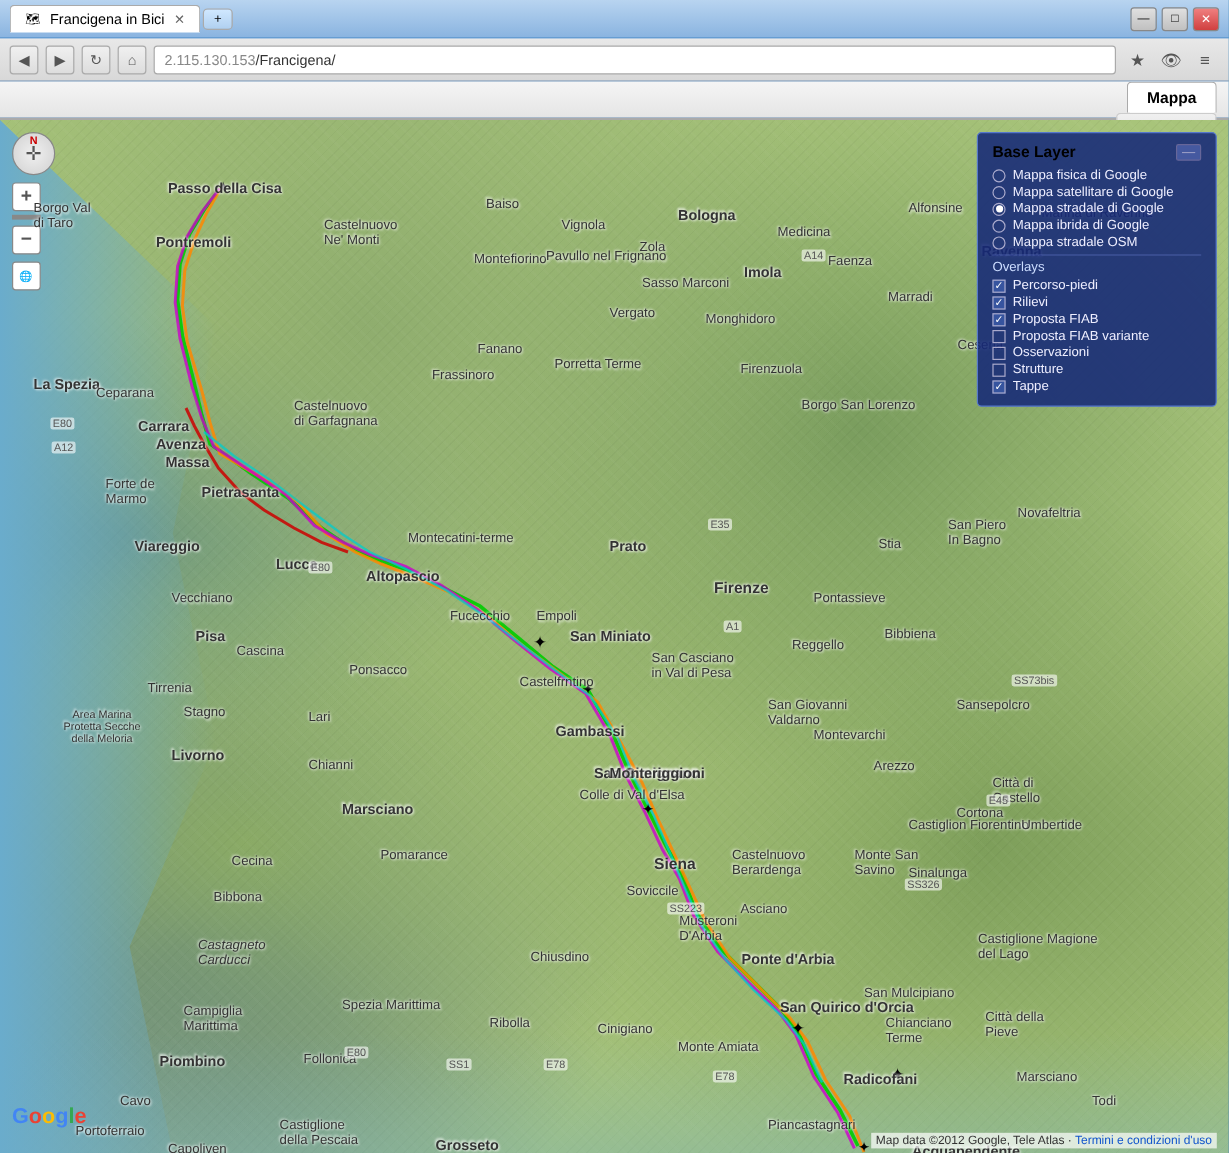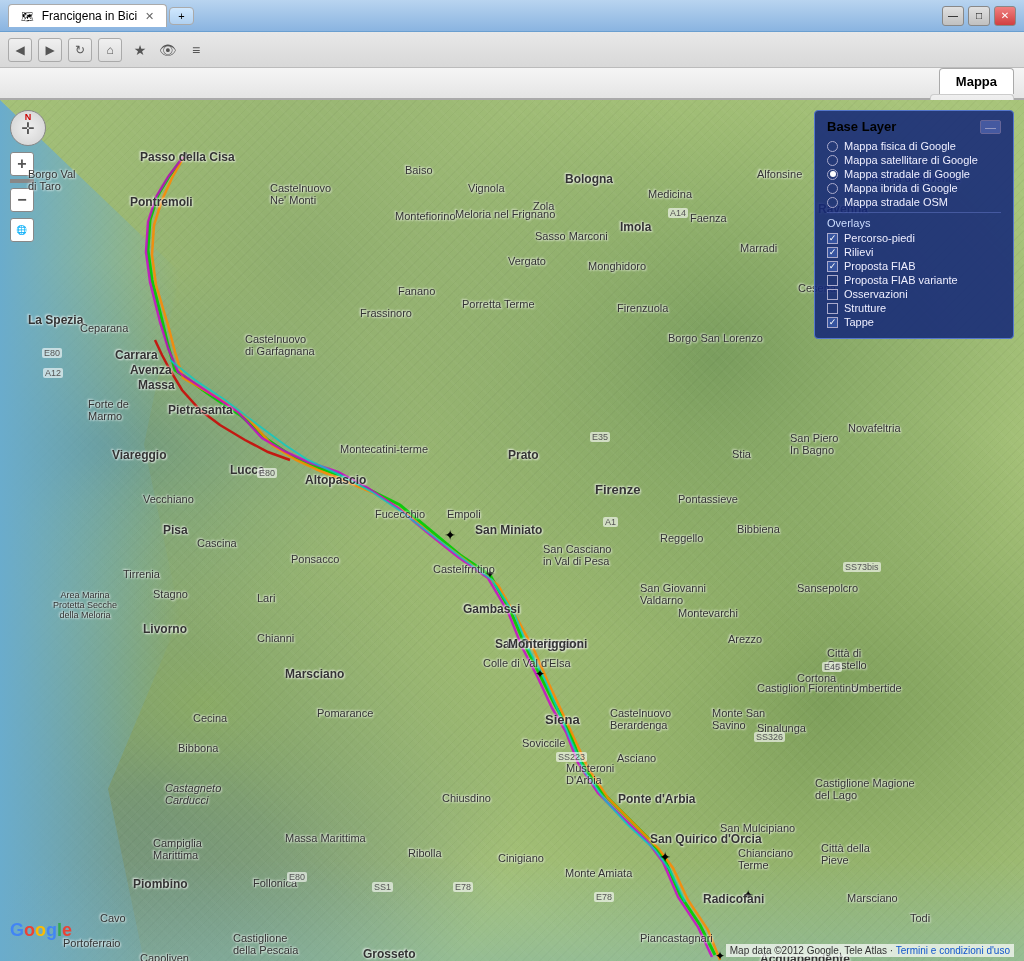--- a/index.html
+++ b/index.html
@@ -377,20 +377,24 @@
     <div class="win-btn">□</div>
     <div class="win-btn close">✕</div>
   </div>
 </div>
 
 <div class="address-bar">
   <div class="nav-btn">◀</div>
   <div class="nav-btn">▶</div>
   <div class="nav-btn">↻</div>
   <div class="nav-btn">⌂</div>
+  <div class="address-input" style="display:flex;align-items:center;font-size:12px;background:white;border:1px solid #aaa;border-radius:3px;padding:0 8px;height:24px;flex:1;">
+    <span class="address-prefix"><span style="color:#888">2.115.130.153</span></span>
+    <span style="font-size:12px;color:#333;">/Francigena/</span>
+  </div>
   <div class="toolbar-icons">
     <div class="toolbar-icon">★</div>
     <div class="toolbar-icon">👁</div>
     <div class="toolbar-icon">≡</div>
   </div>
 </div>
 
 <div class="app-nav">
   <div class="app-tab active">
     <span>Mappa</span>
@@ -463,21 +467,21 @@
   <div class="city-label bold" style="left:565px;top:72px;">Bologna</div>
   <div class="city-label" style="left:648px;top:88px;">Medicina</div>
   <div class="city-label" style="left:757px;top:68px;">Alfonsine</div>
   <div class="city-label bold" style="left:818px;top:102px;">Ravenna</div>
   <div class="city-label" style="left:868px;top:72px;">Marina di Ravenna</div>
   <div class="city-label" style="left:535px;top:130px;">Sasso Marconi</div>
   <div class="city-label bold" style="left:620px;top:120px;">Imola</div>
   <div class="city-label" style="left:690px;top:112px;">Faenza</div>
   <div class="city-label" style="left:740px;top:142px;">Marradi</div>
   <div class="city-label" style="left:395px;top:110px;">Montefiorino</div>
-  <div class="city-label" style="left:455px;top:108px;">Meloria nel Frignano</div>
+  <div class="city-label" style="left:455px;top:108px;">Pavullo nel Frignano</div>
   <div class="city-label" style="left:508px;top:155px;">Vergato</div>
   <div class="city-label" style="left:588px;top:160px;">Monghidoro</div>
   <div class="city-label" style="left:798px;top:182px;">Cesena</div>
   <div class="city-label bold" style="left:28px;top:213px;">La Spezia</div>
   <div class="city-label" style="left:80px;top:222px;">Ceparana</div>
   <div class="city-label bold" style="left:115px;top:248px;">Carrara</div>
   <div class="city-label bold" style="left:130px;top:263px;">Avenza</div>
   <div class="city-label bold" style="left:138px;top:278px;">Massa</div>
   <div class="city-label" style="left:245px;top:233px;">Castelnuovo<br>di Garfagnana</div>
   <div class="city-label" style="left:398px;top:185px;">Fanano</div>
@@ -536,21 +540,21 @@
   <div class="city-label" style="left:566px;top:662px;">Musteroni<br>D'Arbia</div>
   <div class="city-label" style="left:617px;top:652px;">Asciano</div>
   <div class="city-label" style="left:165px;top:682px;font-style:italic;">Castagneto<br>Carducci</div>
   <div class="city-label" style="left:442px;top:692px;">Chiusdino</div>
   <div class="city-label bold" style="left:618px;top:692px;">Ponte d'Arbia</div>
   <div class="city-label bold" style="left:650px;top:732px;">San Quirico d'Orcia</div>
   <div class="city-label" style="left:720px;top:722px;">San Mulcipiano</div>
   <div class="city-label" style="left:738px;top:747px;">Chianciano<br>Terme</div>
   <div class="city-label" style="left:815px;top:677px;">Castiglione Magione<br>del Lago</div>
   <div class="city-label" style="left:153px;top:737px;">Campiglia<br>Marittima</div>
-  <div class="city-label" style="left:285px;top:732px;">Massa Marittima</div>
+  <div class="city-label" style="left:285px;top:732px;">Spezia Marittima</div>
   <div class="city-label" style="left:408px;top:747px;">Ribolla</div>
   <div class="city-label" style="left:498px;top:752px;">Cinigiano</div>
   <div class="city-label" style="left:565px;top:767px;">Monte Amiata</div>
   <div class="city-label bold" style="left:703px;top:792px;">Radicofani</div>
   <div class="city-label" style="left:821px;top:742px;">Città della<br>Pieve</div>
   <div class="city-label bold" style="left:133px;top:777px;">Piombino</div>
   <div class="city-label" style="left:253px;top:777px;">Follonica</div>
   <div class="city-label" style="left:847px;top:792px;">Marsciano</div>
   <div class="city-label" style="left:100px;top:812px;">Cavo</div>
   <div class="city-label" style="left:63px;top:837px;">Portoferraio</div>

